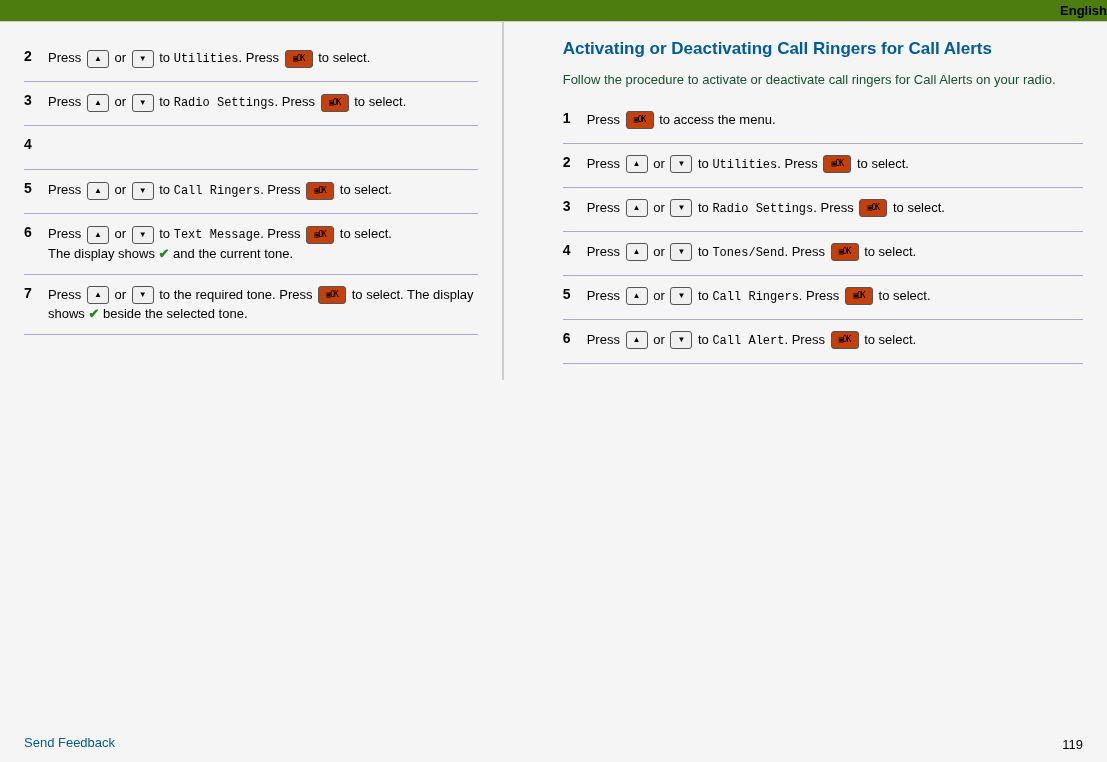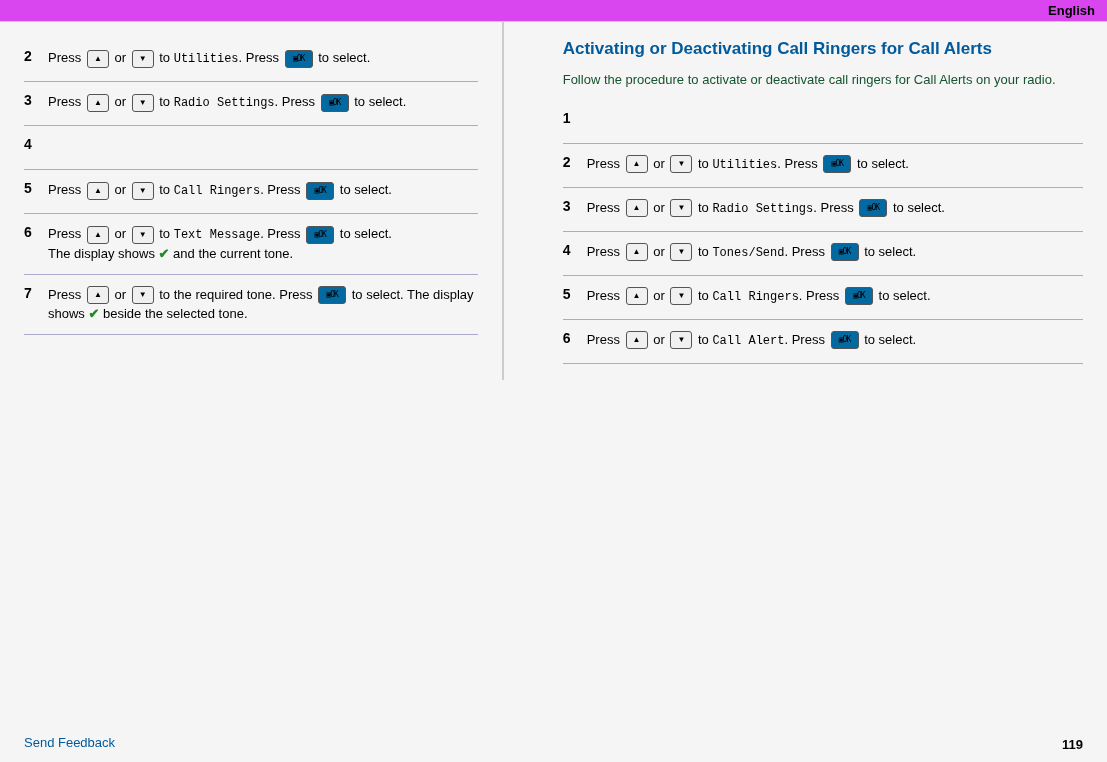--- a/index.html
+++ b/index.html
@@ -5,23 +5,23 @@
     * { box-sizing: border-box; margin: 0; padding: 0; }
     body {
       font-family: Arial, sans-serif;
       font-size: 13px;
       background: #f5f5f5;
       width: 1107px;
       min-height: 762px;
       position: relative;
     }
     .top-bar {
-      background: #d946ef;
+      background: #4d7c0f;
       text-align: right;
-      padding: 3px 12px;
+      padding: 3px 0;
       font-size: 13px;
       font-weight: bold;
       border-bottom: 1px solid #ccc;
     }
     .main-content {
       display: flex;
       flex-direction: row;
       padding: 0;
     }
     .left-column {
@@ -85,21 +85,21 @@
     .btn-down::before {
       content: '▼';
       font-size: 8px;
     }
     .btn-ok {
       display: inline-flex;
       align-items: center;
       justify-content: center;
       border: 1.5px solid #555;
       border-radius: 3px;
-      background: #0369a1;
+      background: #c2410c;
       width: 28px;
       height: 18px;
       font-size: 8px;
       vertical-align: middle;
       margin: 0 2px;
       font-family: monospace;
       letter-spacing: -1px;
     }
     .mono {
       font-family: 'Courier New', monospace;
@@ -119,21 +119,21 @@
     .send-feedback {
       color: #005a9c;
       text-decoration: none;
       font-size: 13px;
     }
     .page-number {
       position: absolute;
       bottom: 10px;
       right: 24px;
       font-size: 13px;
-      font-weight: bold;
+      font-weight: normal;
     }
   </style>
 </head>
 <body>
 
 <div class="top-bar">
   <span>English</span>
 </div>
 
 <div class="main-content">
@@ -164,20 +164,21 @@
     <div class="step-content">Press <span class="btn-icon btn-up"></span> or <span class="btn-icon btn-down"></span> to the required tone. Press <span class="btn-ok">▣OK</span> to select. The display shows <span class="checkmark">✔</span> beside the selected tone.</div>
   </div>
     </div>
 
   <div class="right-column" id="right-col">
 
   <div class="section-title">Activating or Deactivating Call Ringers for Call Alerts</div>
       <div class="section-intro">Follow the procedure to activate or deactivate call ringers for Call Alerts on your radio.</div>
       <div class="step">
     <div class="step-number">1</div>
+    <div class="step-content">Press <span class="btn-ok">▣OK</span> to access the menu.</div>
   </div>
       <div class="step">
     <div class="step-number">2</div>
     <div class="step-content">Press <span class="btn-icon btn-up"></span> or <span class="btn-icon btn-down"></span> to <span class="mono">Utilities</span>. Press <span class="btn-ok">▣OK</span> to select.</div>
   </div>
       <div class="step">
     <div class="step-number">3</div>
     <div class="step-content">Press <span class="btn-icon btn-up"></span> or <span class="btn-icon btn-down"></span> to <span class="mono">Radio Settings</span>. Press <span class="btn-ok">▣OK</span> to select.</div>
   </div>
       <div class="step">

